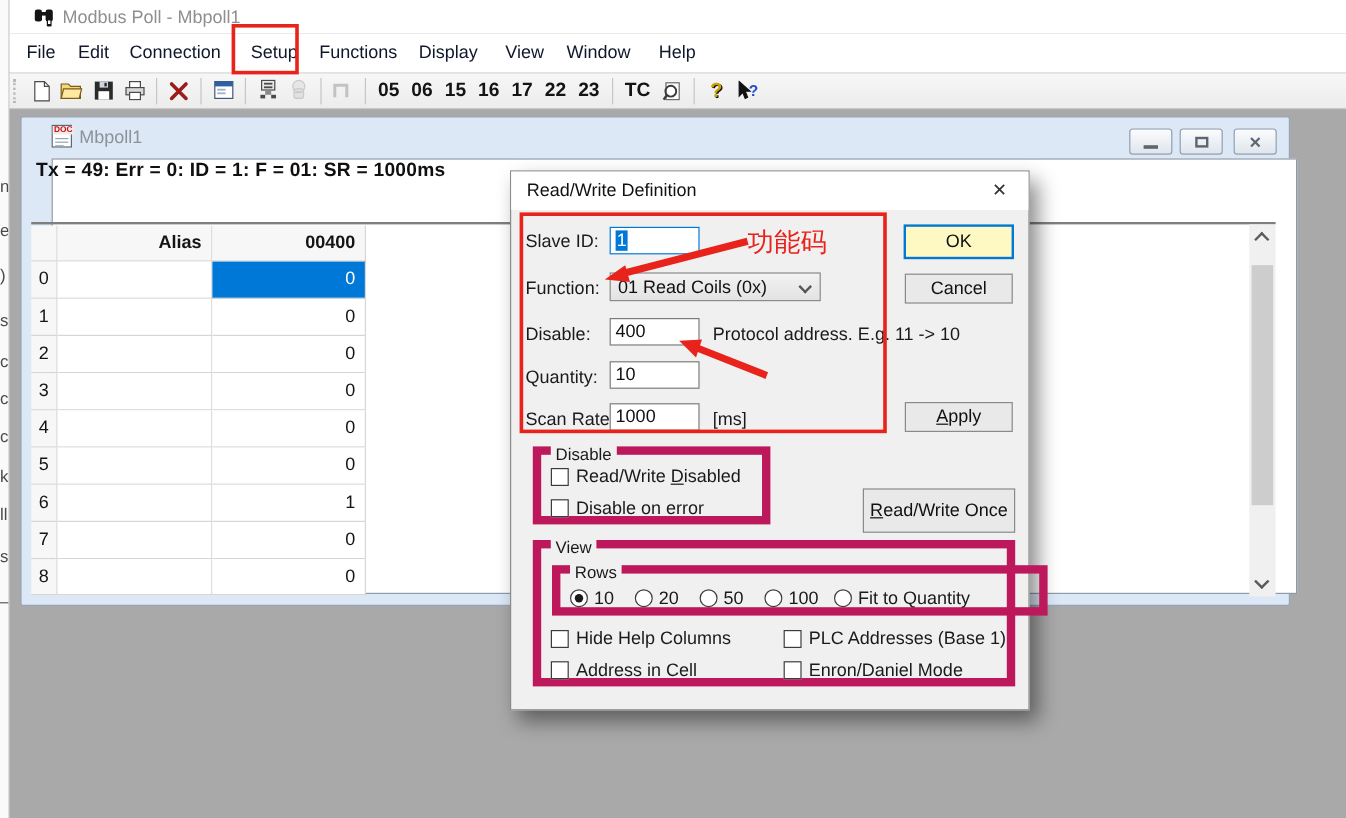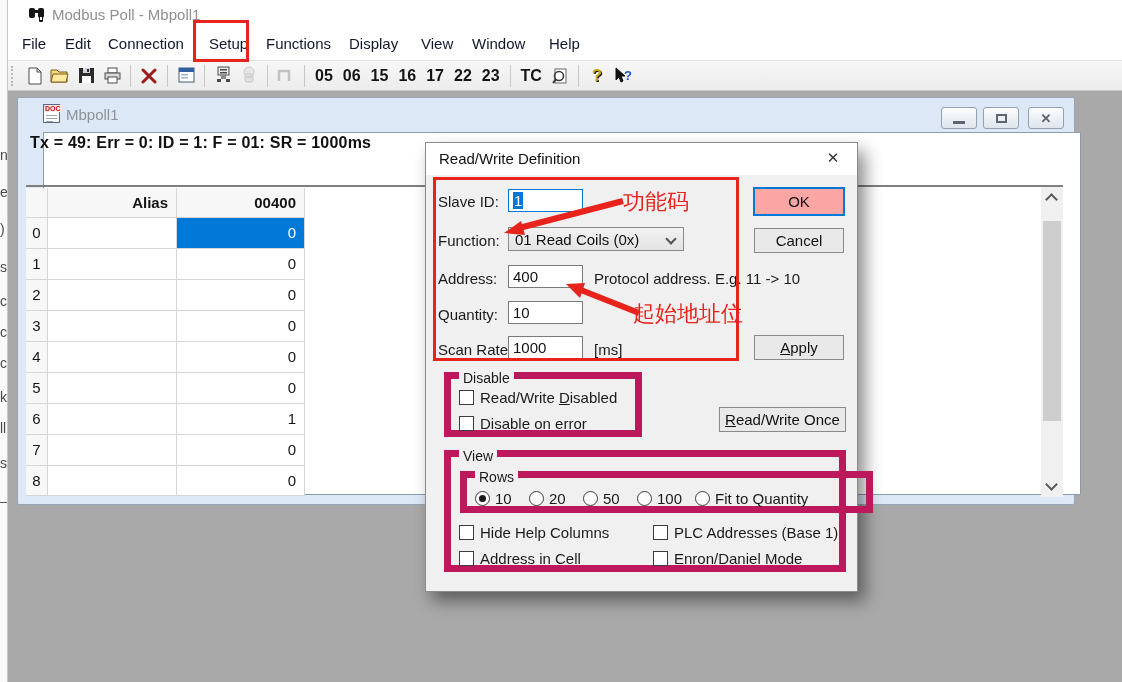--- a/index.html
+++ b/index.html
@@ -60,21 +60,21 @@
   .dlg-title-text { position:absolute; left:13px; top:7px; font-size:15px; color:#111111; }
   .dlg-close { position:absolute; right:14px; top:6px; font-size:15px; color:#333; width:20px; text-align:center; }
   .fld-label { position:absolute; font-size:15px; color:#1a1a1a; }
   .txt { position:absolute; width:75px; height:23px; background:#fff; border:1px solid #7a7a7a; font-size:15px; color:#111; padding:2px 4px; line-height:17px; }
   .txt.focus { border:1px solid #0078d7; }
   .sel-frag { background:#0078d7; color:#fff; padding:0 1px; }
   .combo { position:absolute; left:82px; top:84px; width:176px; height:24px; background:linear-gradient(#f2f2f2,#e3e3e3); border:1px solid #8a8a8a; font-size:15px; color:#111; padding:3px 6px; }
   .combo .chev2 { position:absolute; right:8px; top:7px; width:8px; height:8px; border-left:2px solid #555; border-top:2px solid #555; transform:rotate(225deg); }
   .hint { position:absolute; font-size:15px; color:#1a1a1a; white-space:nowrap; }
   .btn { position:absolute; background:#e9e9e9; border:1px solid #8a8a8a; font-size:15px; color:#111; text-align:center; }
-  .btn.default { border:2px solid #0078d7; background:#fca5a5; }
+  .btn.default { border:2px solid #0078d7; background:#fef9c3; }
   .grp { position:absolute; border:7px solid #be185d; }
   .grp-legend { position:absolute; top:-9px; left:8px; background:#f0f0f0; padding:0 4px; font-size:14px; color:#1a1a1a; }
   .cb { position:absolute; display:flex; align-items:center; font-size:15px; color:#1a1a1a; }
   .cb .box { width:15px; height:15px; background:#fff; border:1px solid #3c3c3c; margin-right:6px; flex:none; }
   .radio { position:absolute; display:flex; align-items:center; font-size:15px; color:#1a1a1a; }
   .radio .circ { width:15px; height:15px; border:1px solid #3c3c3c; border-radius:50%; margin-right:5px; background:#fff; flex:none; position:relative; }
   .radio .circ.on::after { content:""; position:absolute; left:3px; top:3px; width:7px; height:7px; border-radius:50%; background:#1a1a1a; }
 
   
   .red-box { position:absolute; border:3px solid #e8231b; background:transparent; z-index:10; }
@@ -304,35 +304,35 @@
 
   <span class="fld-label" style="left:12px;top:50px">Slave ID:</span>
   <div class="txt focus" style="left:82px;top:46px"><span class="sel-frag">1</span></div>
 
   <span class="fld-label" style="left:12px;top:89px">Function:</span>
   <div class="combo">
     <span>01 Read Coils (0x)</span>
     <span class="chev2"></span>
   </div>
 
-  <span class="fld-label" style="left:12px;top:127px">Address:</span>
+  <span class="fld-label" style="left:12px;top:127px">Disable:</span>
   <div class="txt" style="left:82px;top:122px">400</div>
   <span class="hint" style="left:168px;top:127px">Protocol address. E.g. 11 -&gt; 10</span>
 
   <span class="fld-label" style="left:12px;top:163px">Quantity:</span>
   <div class="txt" style="left:82px;top:158px">10</div>
 
   <span class="fld-label" style="left:12px;top:198px">Scan Rate:</span>
   <div class="txt" style="left:82px;top:193px">1000</div>
   <span class="hint" style="left:168px;top:198px">[ms]</span>
 
   <button class="btn default" style="left:327px;top:44px;width:92px;height:29px">OK</button>
   <button class="btn" style="left:328px;top:85px;width:90px;height:25px">Cancel</button>
   <button class="btn" style="left:328px;top:192px;width:90px;height:25px"><u>A</u><span>pply</span></button>
-  <button class="btn" style="left:293px;top:264px;width:127px;height:25px"><u>R</u><span>ead/Write Once</span></button>
+  <button class="btn" style="left:293px;top:264px;width:127px;height:37px"><u>R</u><span>ead/Write Once</span></button>
 
   <div class="grp" style="left:18px;top:229px;width:198px;height:65px">
     <span class="grp-legend">Disable</span>
     <label class="cb" style="left:8px;top:10px">
       <span class="box"></span>
       <span><span>Read/Write </span><u>D</u><span>isabled</span></span>
     </label>
     <label class="cb" style="left:8px;top:36px">
       <span class="box"></span>
       <span>Disable on error</span>
@@ -385,14 +385,13 @@
   <div class="red-box" style="left:7px;top:34px;width:306px;height:184px"></div>
 
   <svg class="arrow-svg" style="left:5px;top:38px" width="320" height="150" viewBox="0 0 320 150">
     <line x1="192" y1="20" x2="88" y2="47" stroke="#e8231b" stroke-width="6"></line>
     <polygon points="73,52 90,40 94,54" fill="#e8231b"></polygon>
     <line x1="208" y1="132" x2="150" y2="109" stroke="#e8231b" stroke-width="6"></line>
     <polygon points="135,103 154,102 149,117" fill="#e8231b"></polygon>
   </svg>
 
   <span class="cn-label" style="left:197px;top:44px">功能码</span>
-  <span class="cn-label" style="left:207px;top:156px">起始地址位</span>
 </div>
 
 </body></html>

